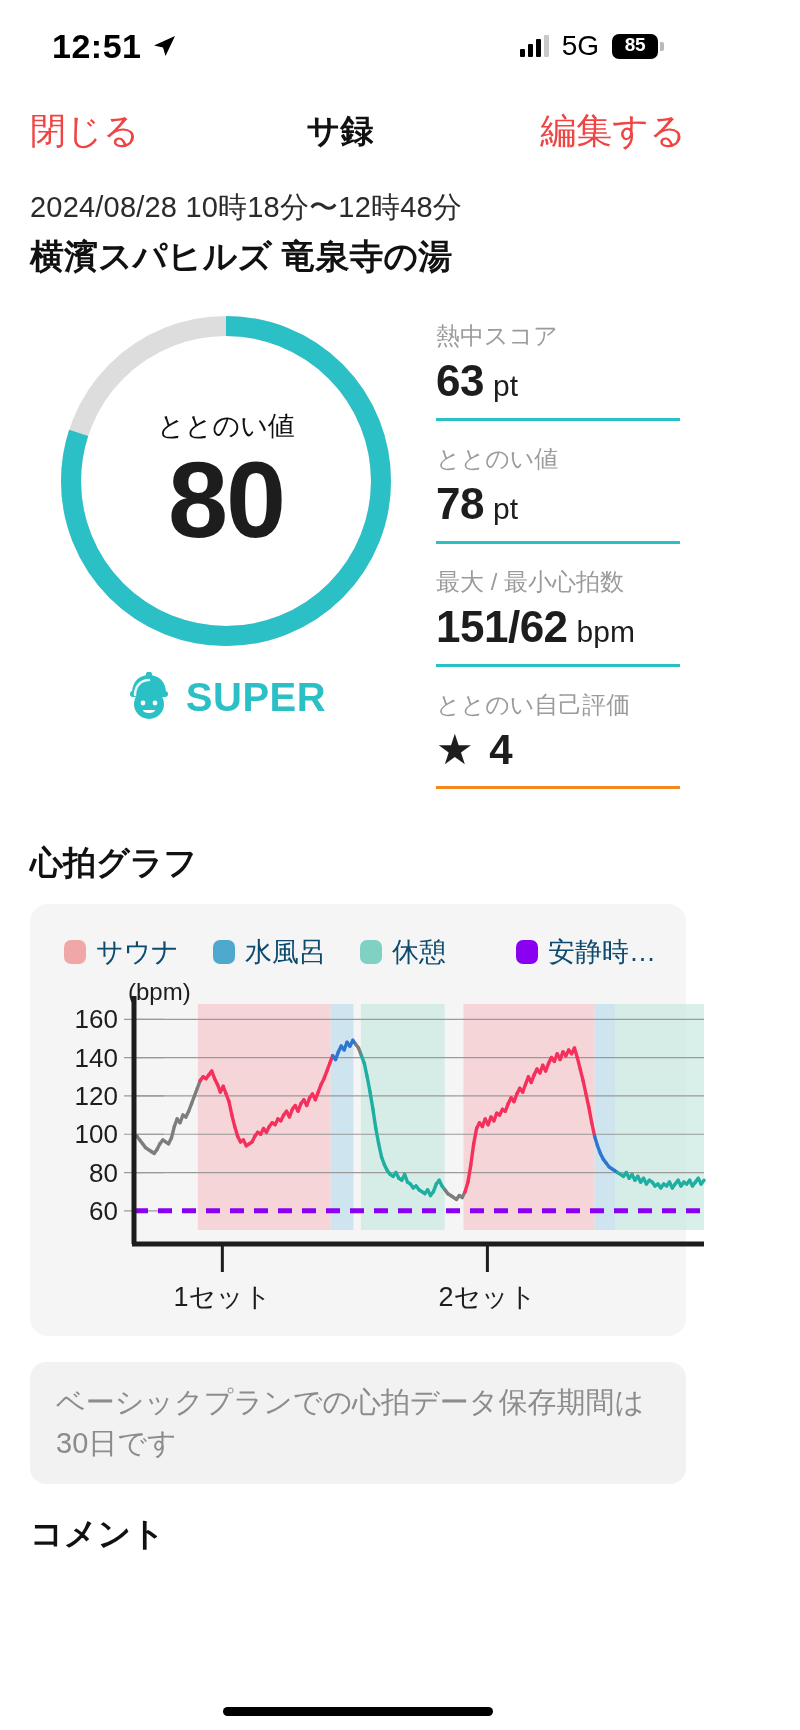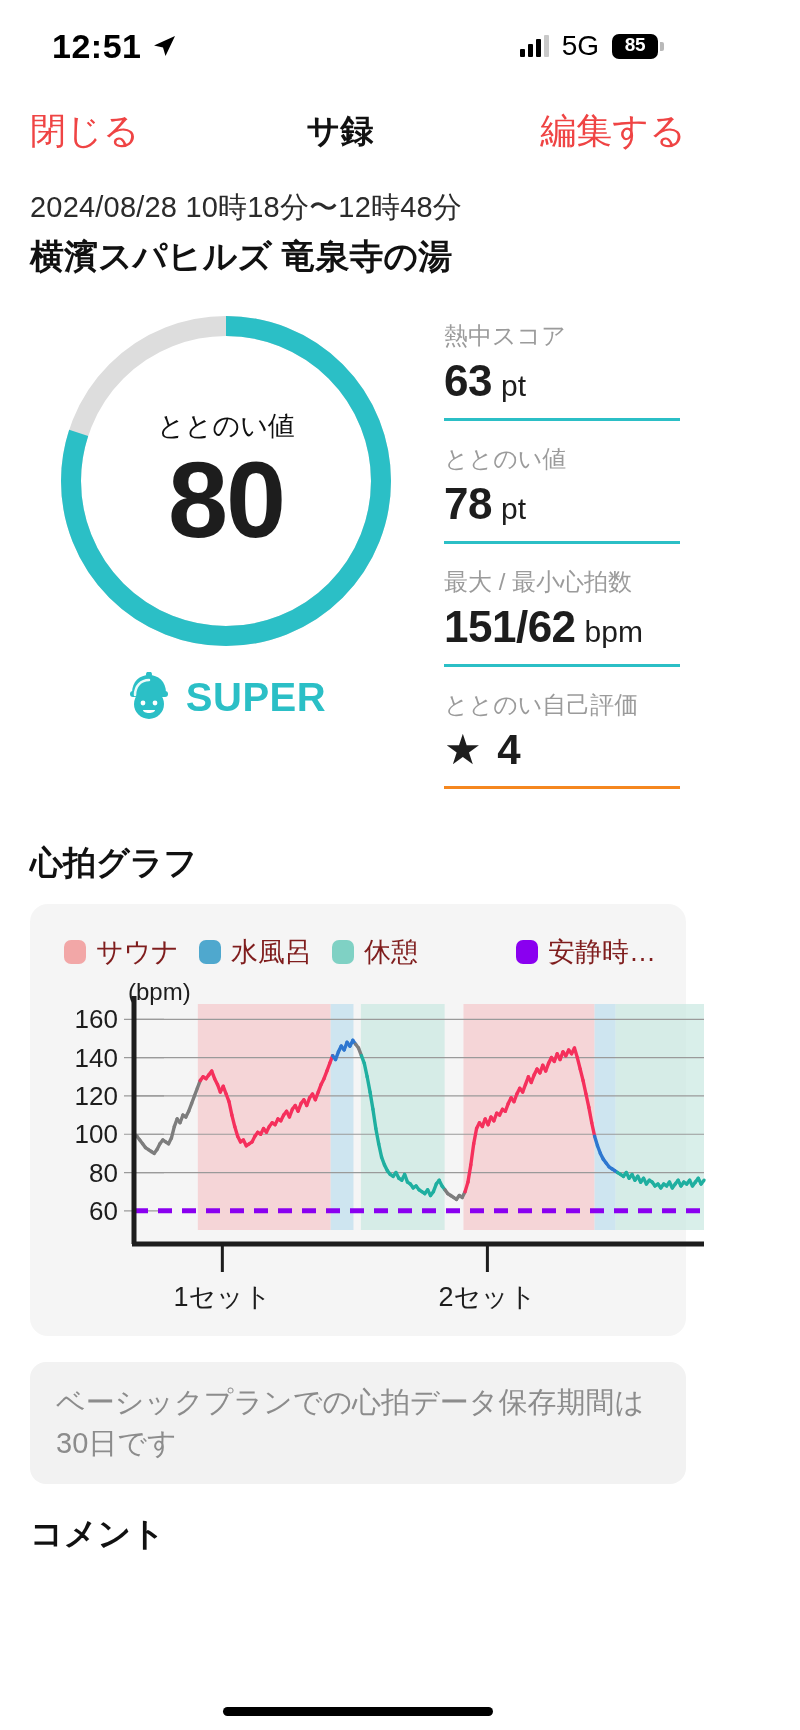--- a/index.html
+++ b/index.html
@@ -54,41 +54,41 @@
   .gauge-center {
     position:absolute; inset:0; display:flex; flex-direction:column;
     align-items:center; justify-content:center;
   }
   .gauge-label { font-size: 27px; color:#111; margin-bottom:2px; }
   .gauge-value { font-size: 108px; font-weight:800; color:#1d1d1d; line-height:1; letter-spacing:-2px; }
   .rank { display:flex; align-items:center; gap:14px; margin-top:16px; }
   .rank-text { font-size: 40px; font-weight:800; color:#2BBFC6; letter-spacing:.5px; }
 
   .stats { flex:1; padding-top: 14px; padding-right: 6px; }
-  .stat { margin-bottom: 22px; margin-left: 8px; }
+  .stat { margin-bottom: 22px; }
   .stat-label { font-size: 24px; color:#9b9b9b; margin-bottom: 4px; }
   .stat-valrow { display:flex; align-items:baseline; gap:9px; padding-bottom: 12px; }
   .stat-num { font-size: 44px; font-weight:800; color:#1d1d1d; letter-spacing:-.5px; }
   .stat-unit { font-size: 30px; color:#1d1d1d; font-weight:400; }
   .stat-rule { height:3px; background:#2BBFC6; width:100%; }
   .stat-rule.orange { background:#F5871F; }
   .star-val { font-size: 42px; font-weight:700; color:#1d1d1d; letter-spacing:2px; }
 
   
   .chart-title { font-size: 33px; font-weight:700; color:#111; padding: 30px 30px 0 30px; }
   .chart-card {
     margin: 18px 30px 0 30px; background:#F5F5F5; border-radius:18px;
     padding: 22px 16px 24px 16px;
   }
   .legend { display:flex; align-items:center; padding: 8px 14px 6px 18px; gap: 0; }
   .leg { display:flex; align-items:center; gap:10px; }
-  .leg + .leg { margin-left: 20px; }
+  .leg + .leg { margin-left: 34px; }
   .leg.spaced { margin-left: auto; }
   .leg-dot { width:22px; height:24px; border-radius:7px; display:block; }
-  .leg-txt { font-size: 27px; color:#7f1d1d; white-space:nowrap; }
+  .leg-txt { font-size: 27px; color:#0c4a6e; white-space:nowrap; }
   .plot { position:relative; margin-top: 6px; }
   .plot svg { display:block; }
 
   
   .notice {
     margin: 26px 30px 0 30px; background:#F2F2F2; border-radius:16px;
     padding: 20px 26px; color:#8c8c8c; font-size: 29px; line-height:1.42;
   }
 
   

